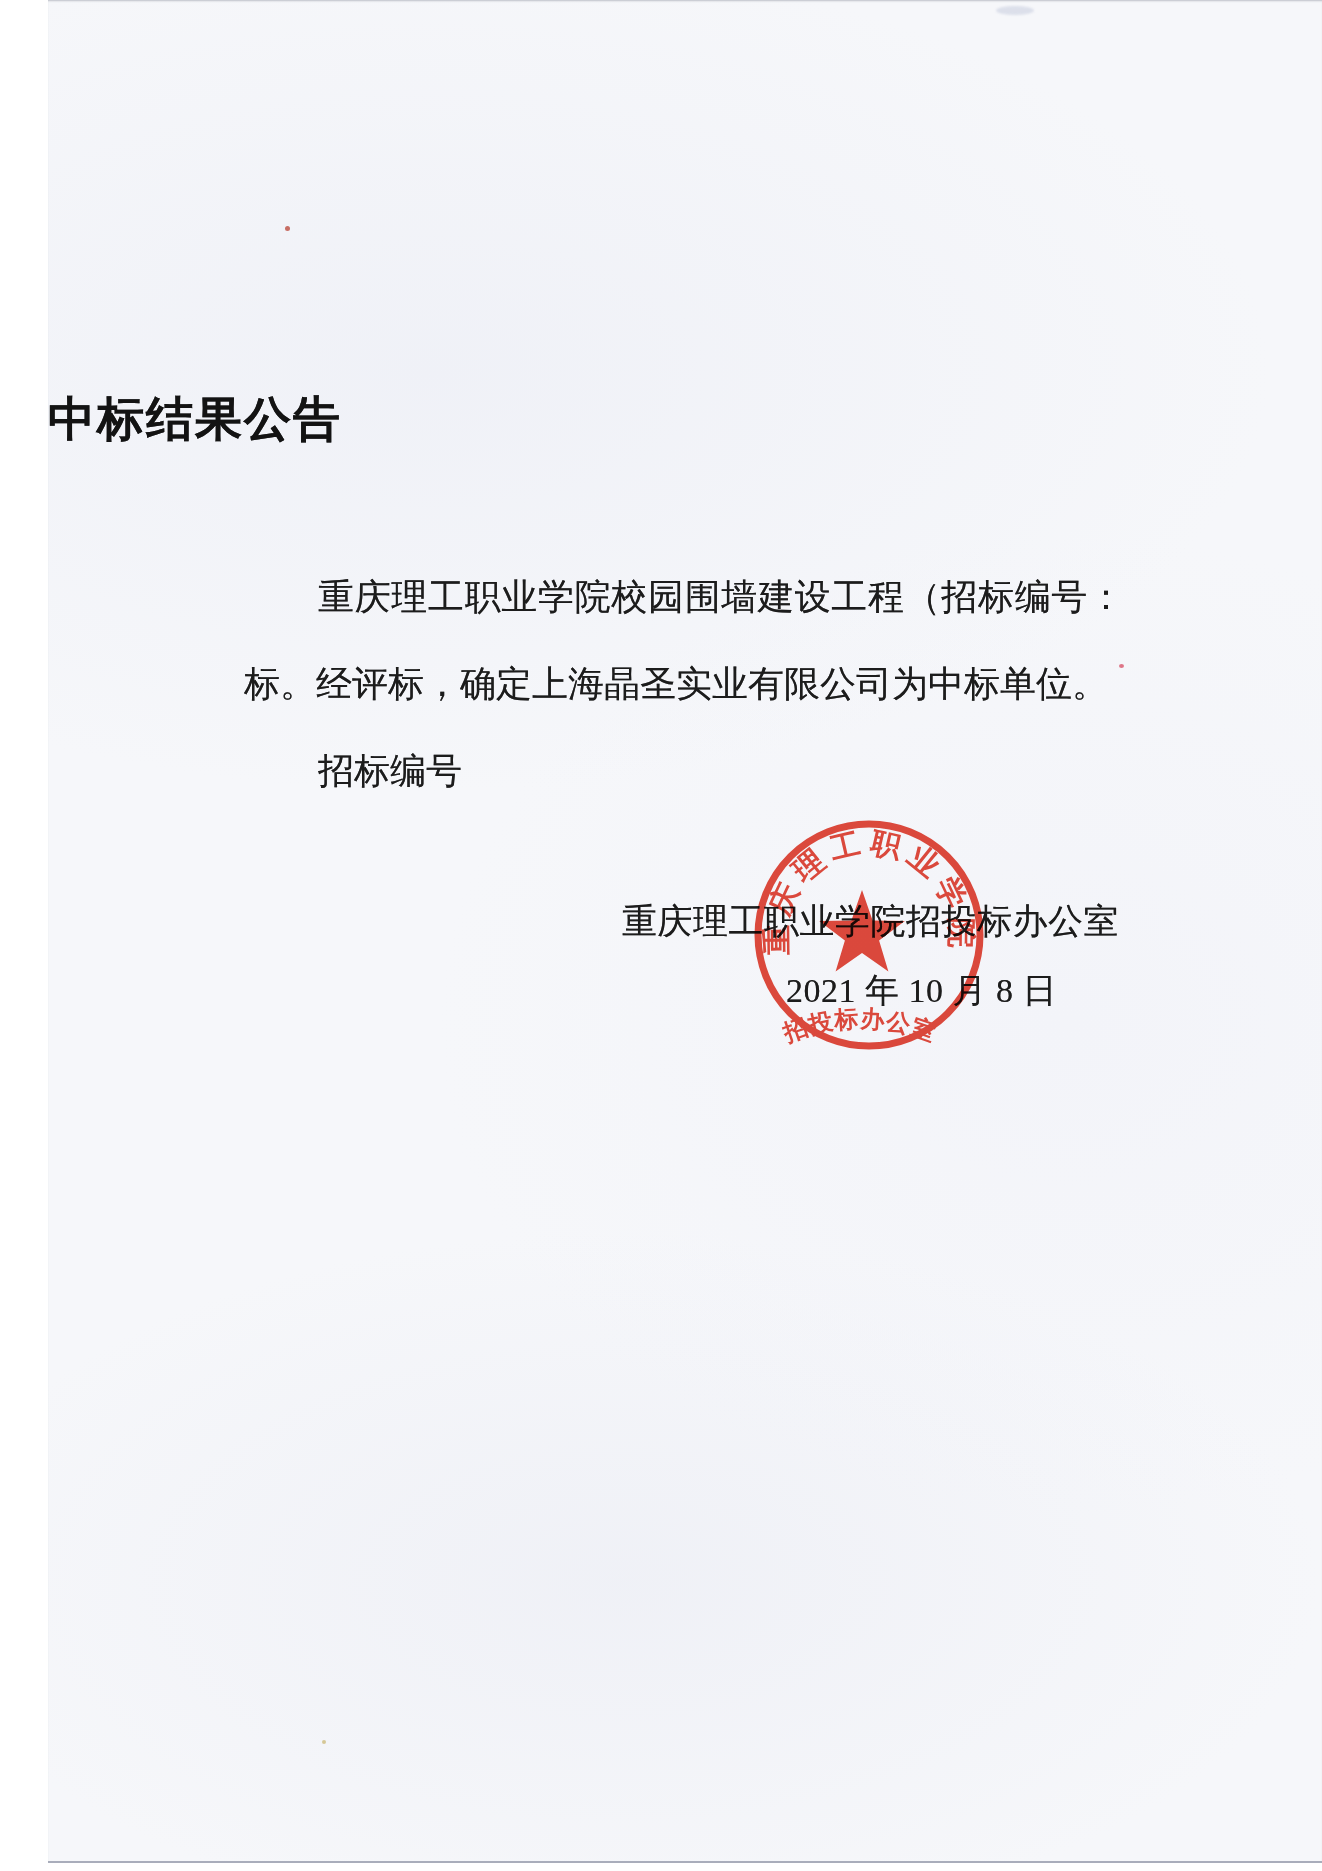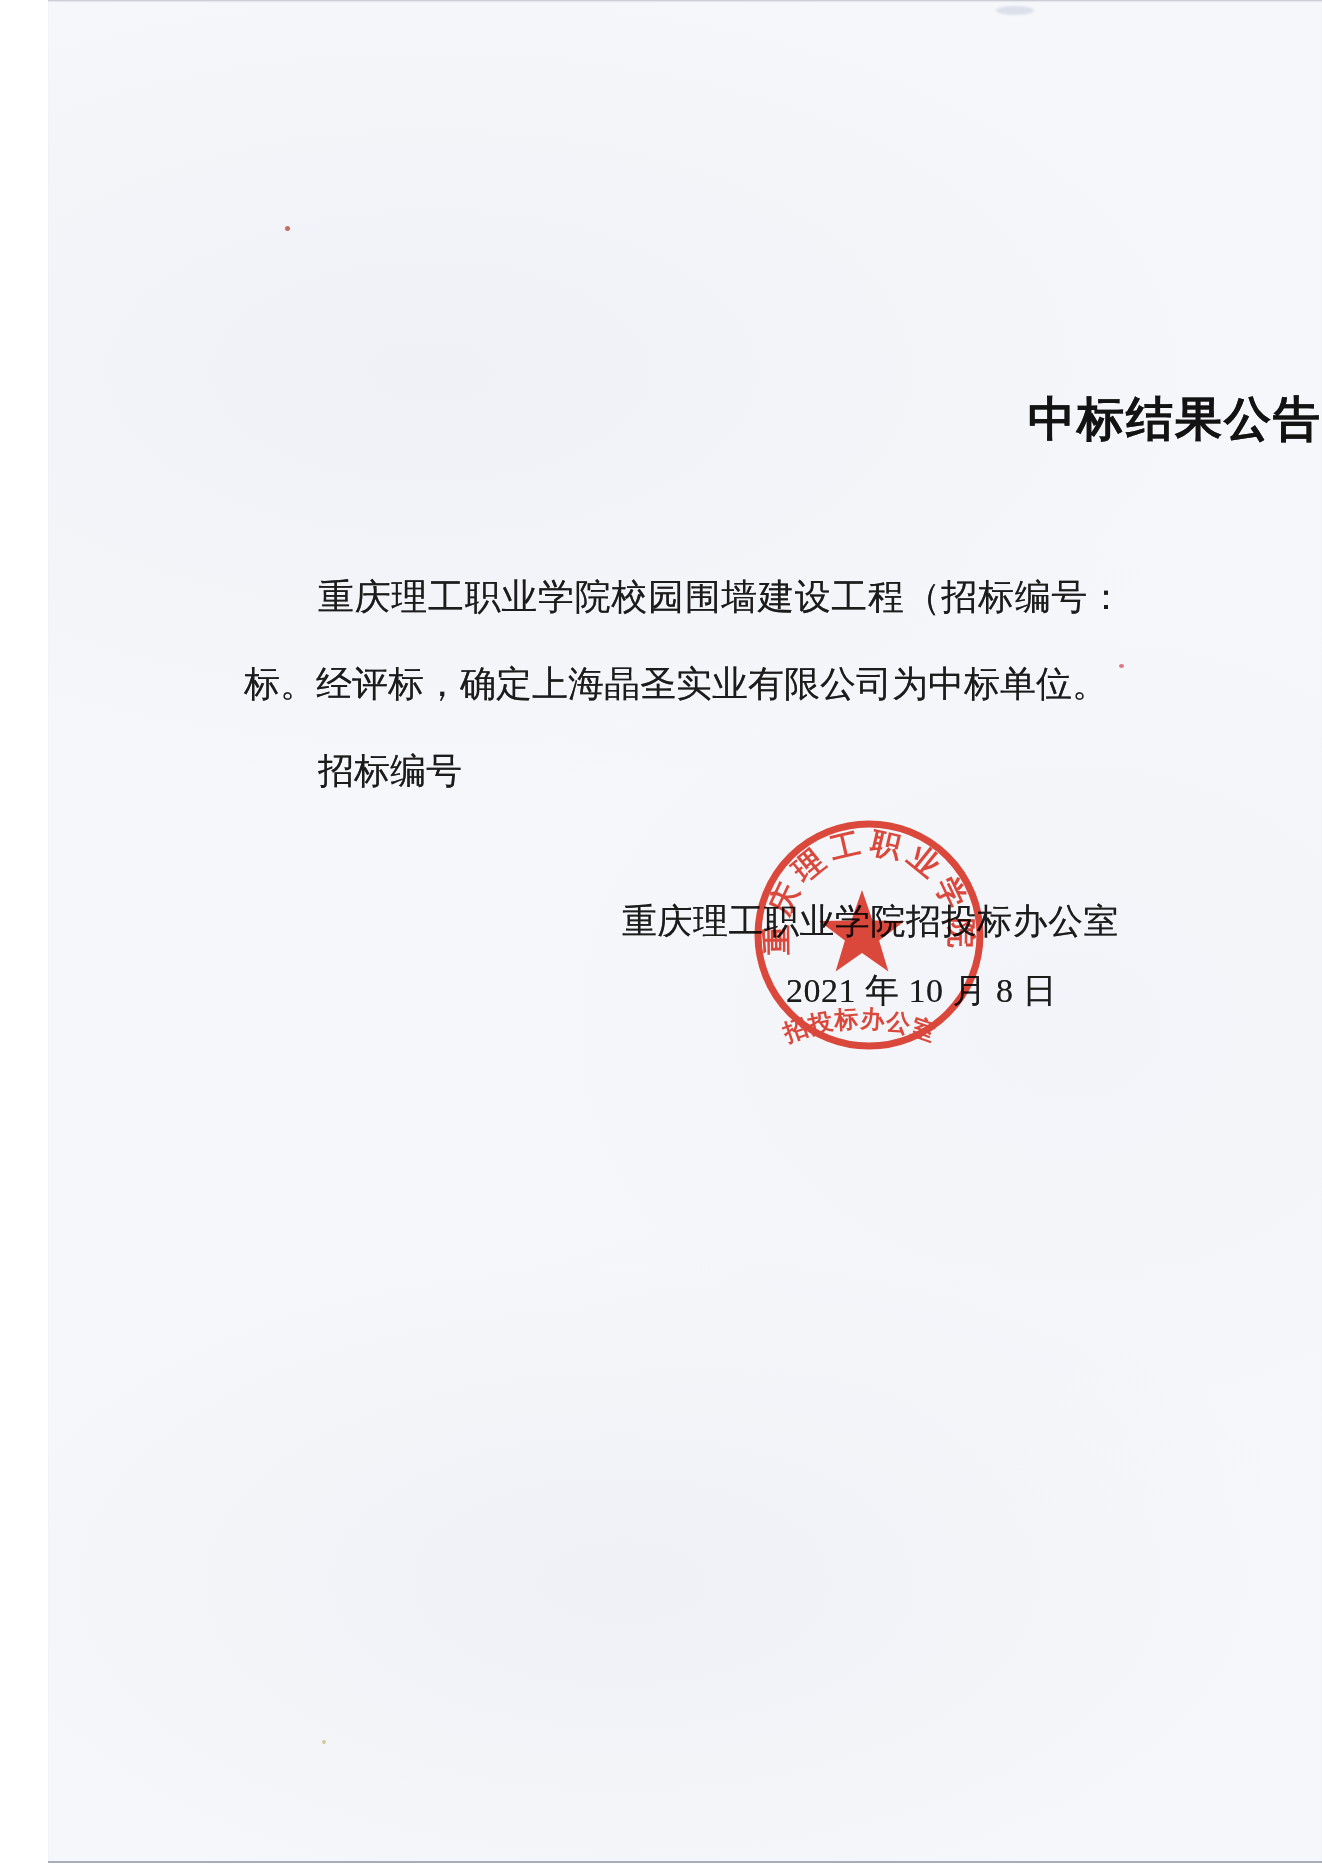--- a/index.html
+++ b/index.html
@@ -31,21 +31,21 @@
       radial-gradient(1000px 500px at 45% 85%, rgba(231,233,242,.45), transparent 70%);
     border-bottom: 2px solid #a9adbb;
     box-shadow: inset 0 2px 2px -1px rgba(120,125,140,.45);
   }
   .doc-title {
     position: absolute;
     top: 388px;
     left: 0;
     width: 100%;
     margin: 0;
-    text-align: right;
+    text-align: left;
     font-size: 47px;
     font-weight: 700;
     letter-spacing: 2px;
     color: #131313;
     text-shadow: 0 0 0.6px rgba(10,10,10,.8);
   }
   .bodytext {
     position: absolute;
     left: 180px;
     top: 546px;

